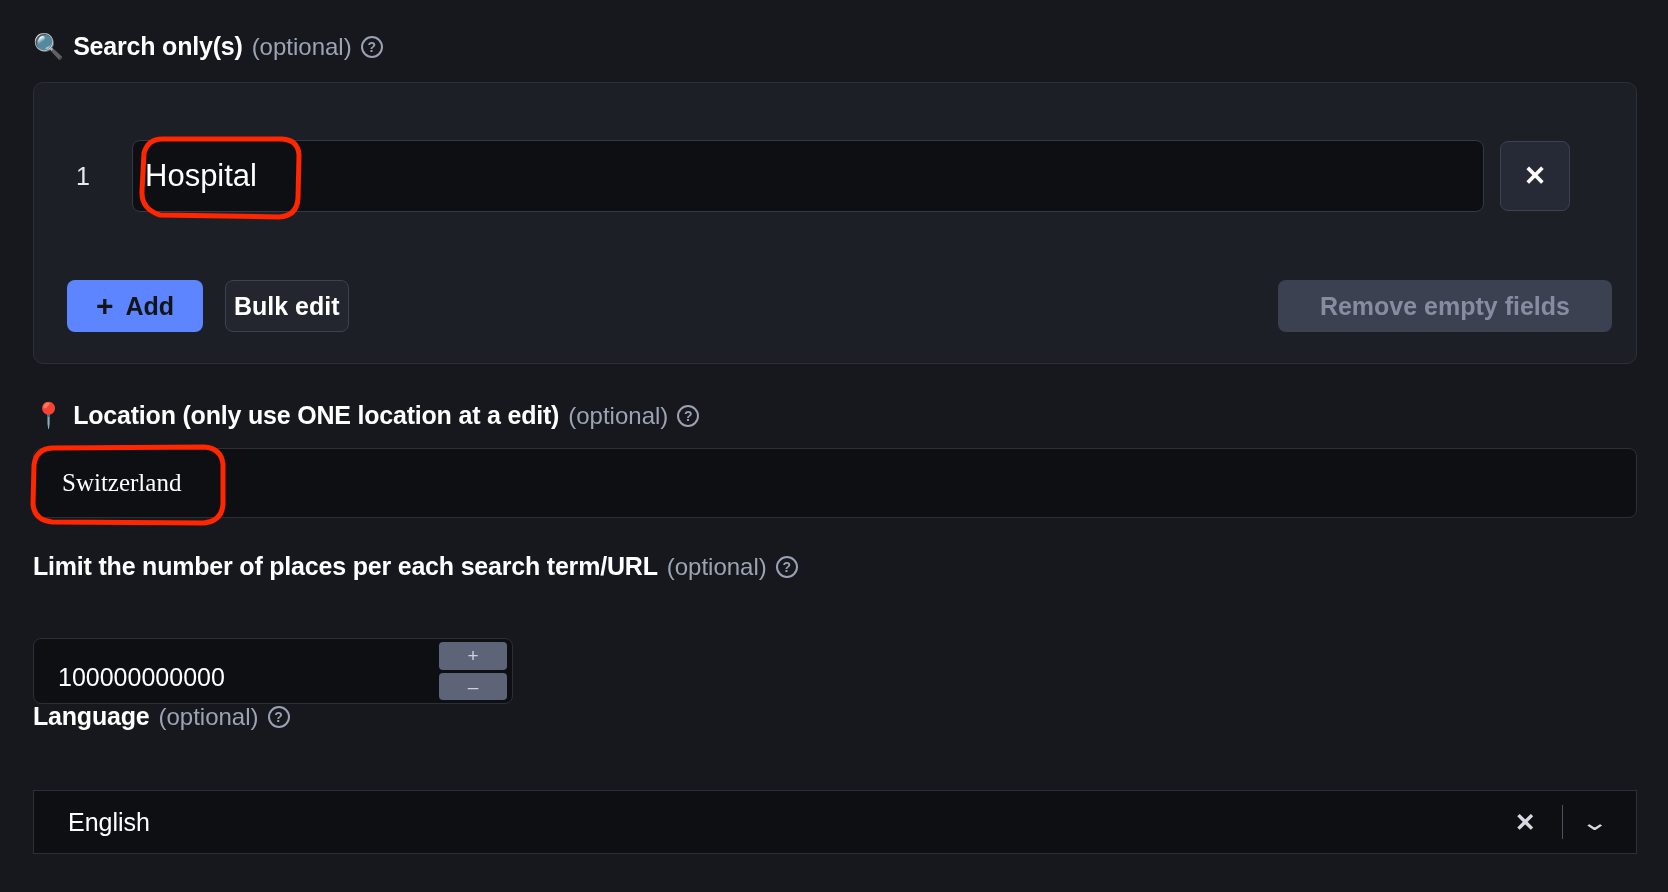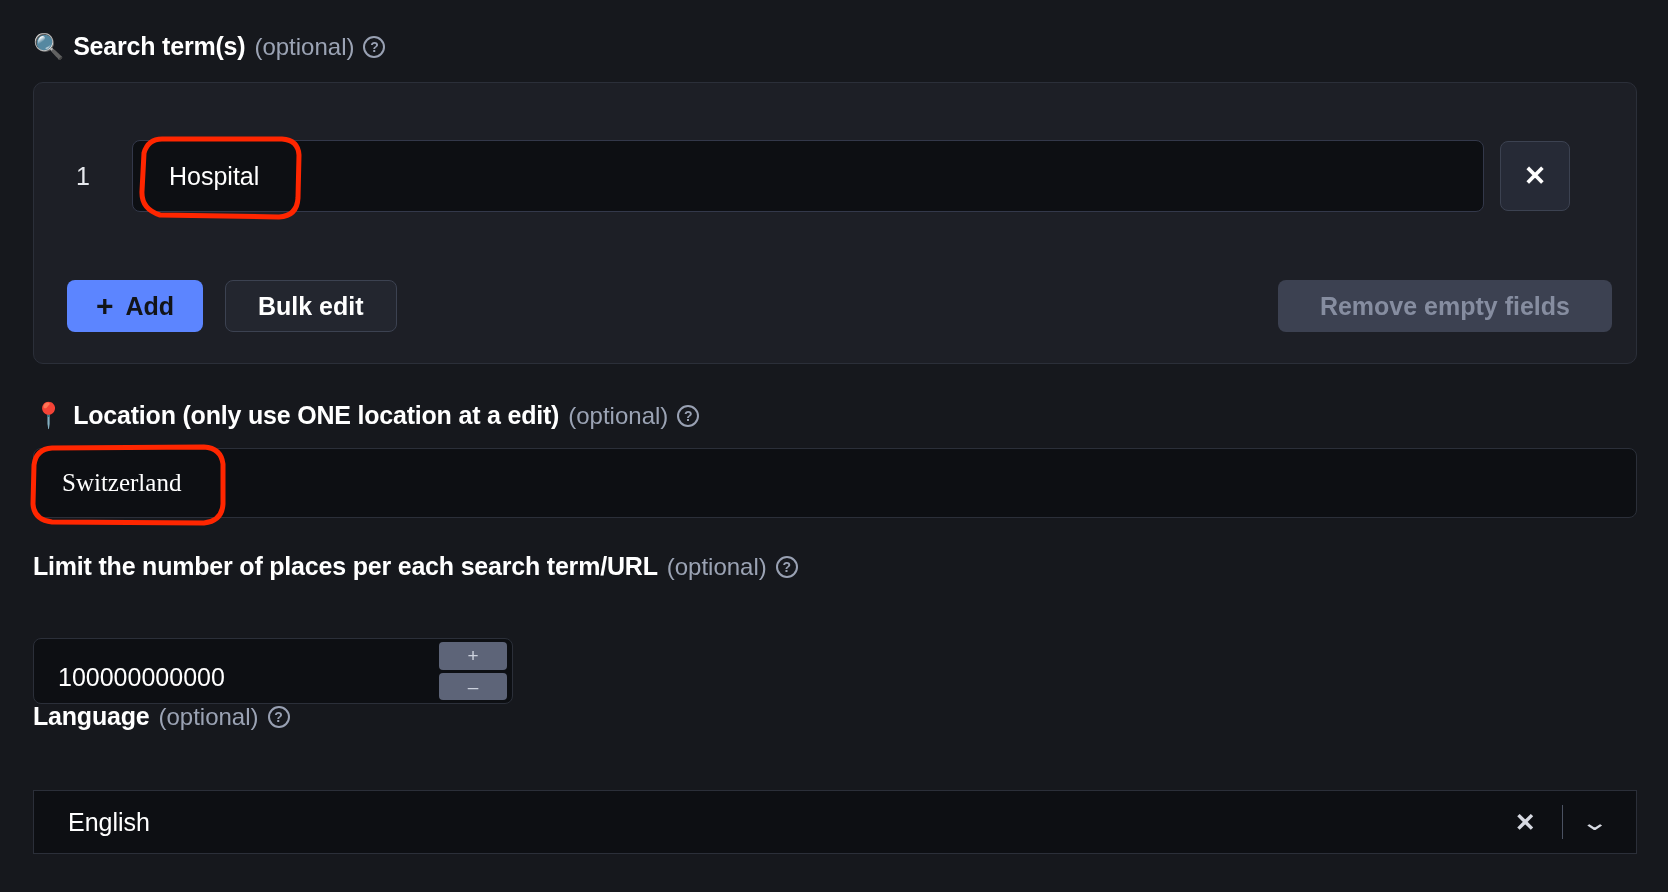--- a/index.html
+++ b/index.html
@@ -79,23 +79,23 @@
     color: #e7e9ee;
     font-size: 25px;
   }
   .term-input {
     width: 1352px;
     height: 72px;
     background: #0d0f13;
     border: 1px solid #33384a;
     border-radius: 8px;
     color: #ffffff;
-    font-size: 25px;
-    font-family: "Liberation Sans", sans-serif;
-    padding: 0 36px;
+    font-size: 31px;
+    font-family: "Liberation Sans", sans-serif;
+    padding: 0 12px;
     outline: none;
   }
   .term-remove {
     width: 70px;
     height: 70px;
     margin-left: 16px;
     background: #262a36;
     border: 1px solid #3c4considered;
     border: 1px solid #3c4251;
     border-radius: 8px;
@@ -135,21 +135,21 @@
     background: #5c85ff;
     color: #121418;
     padding: 0 28px;
     min-width: 136px;
   }
   .btn-add .plus { font-size: 30px; font-weight: bold; line-height: 1; }
   .btn-bulk {
     background: #23262f;
     border: 1px solid #3c4251;
     color: #ffffff;
-    padding: 0 32px;
+    padding: 0 8px;
   }
   .btn-remove-empty {
     background: #3c4151;
     color: #868da0;
     padding: 0 42px;
     margin-left: auto;
   }
 
   
   .location-label {
@@ -275,21 +275,21 @@
     z-index: 50;
   }
 </style>
 </head>
 <body>
 
 <div class="page">
 
   <div class="label-row" style="position:absolute;left:33px;top:32px;">
     <span class="label-emoji">🔍</span>
-    <span class="label-main">Search term(s)</span>
+    <span class="label-main">Search only(s)</span>
     <span class="label-optional">(optional)</span>
     <span class="help-icon">?</span>
   </div>
 
   <div class="terms-panel">
     <div class="term-row">
       <span class="term-index">1</span>
       <input class="term-input" type="text" value="Hospital" style="">
       <div class="term-remove">✕</div>
     </div>

